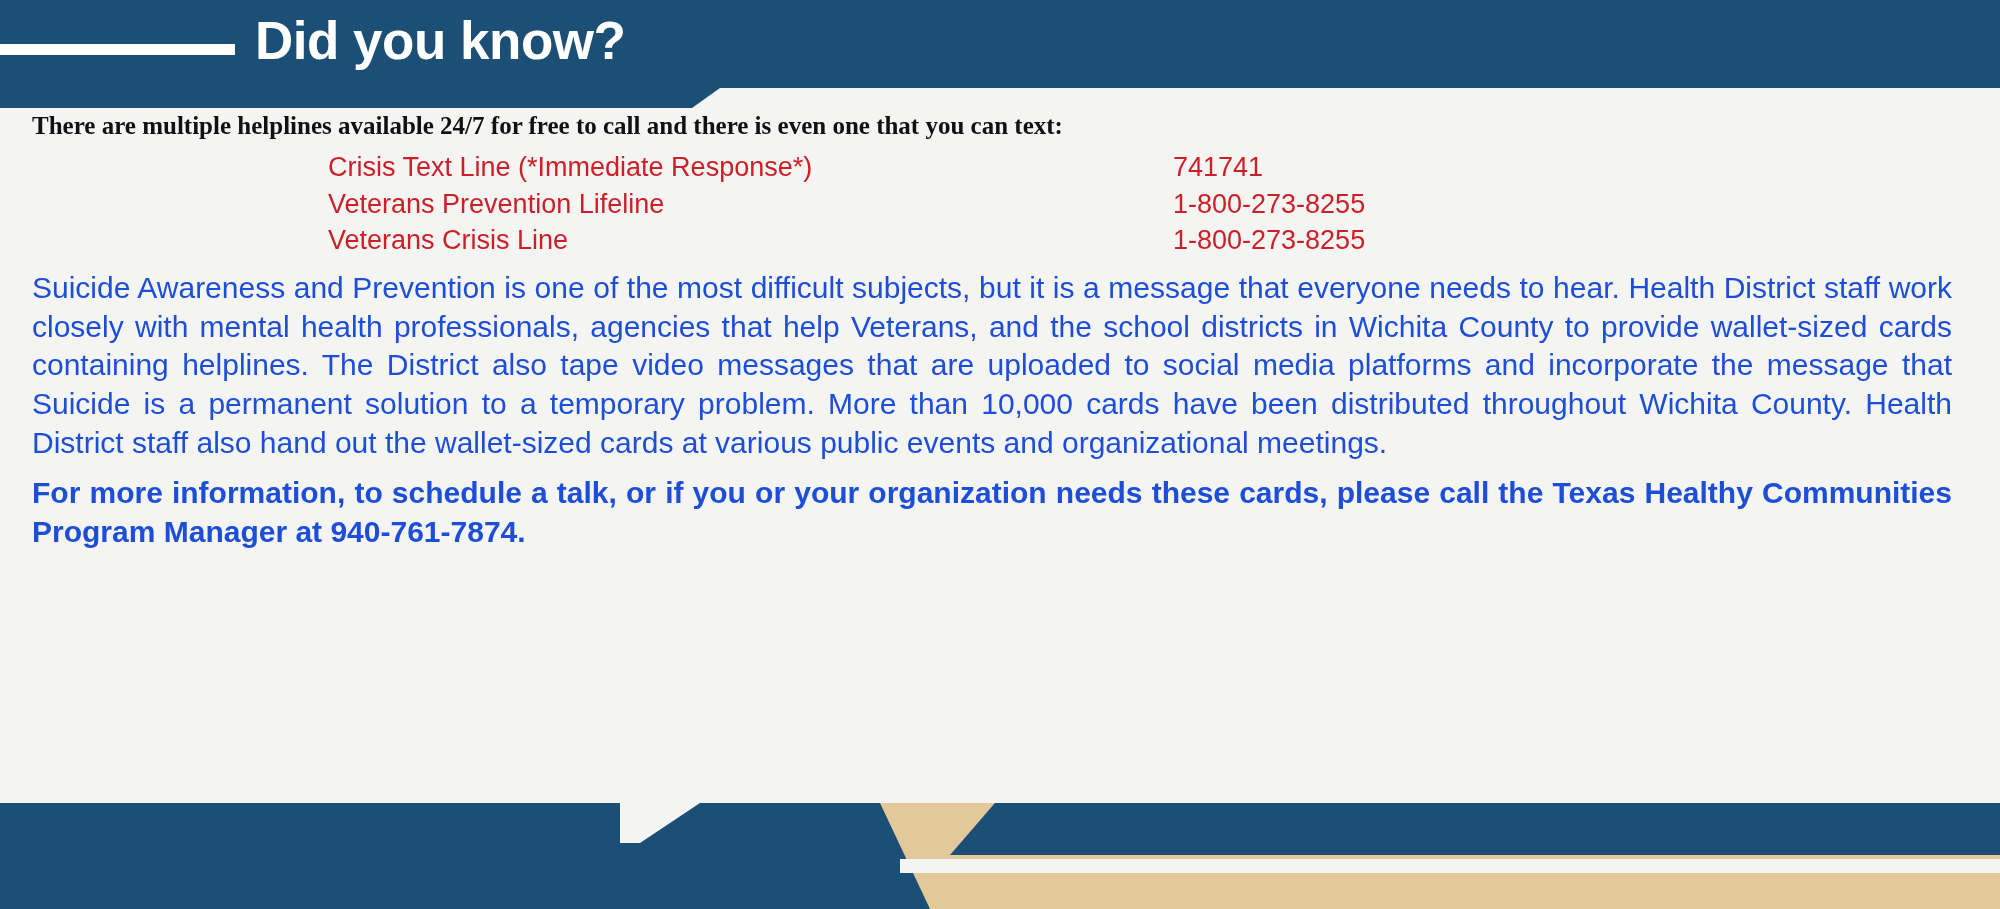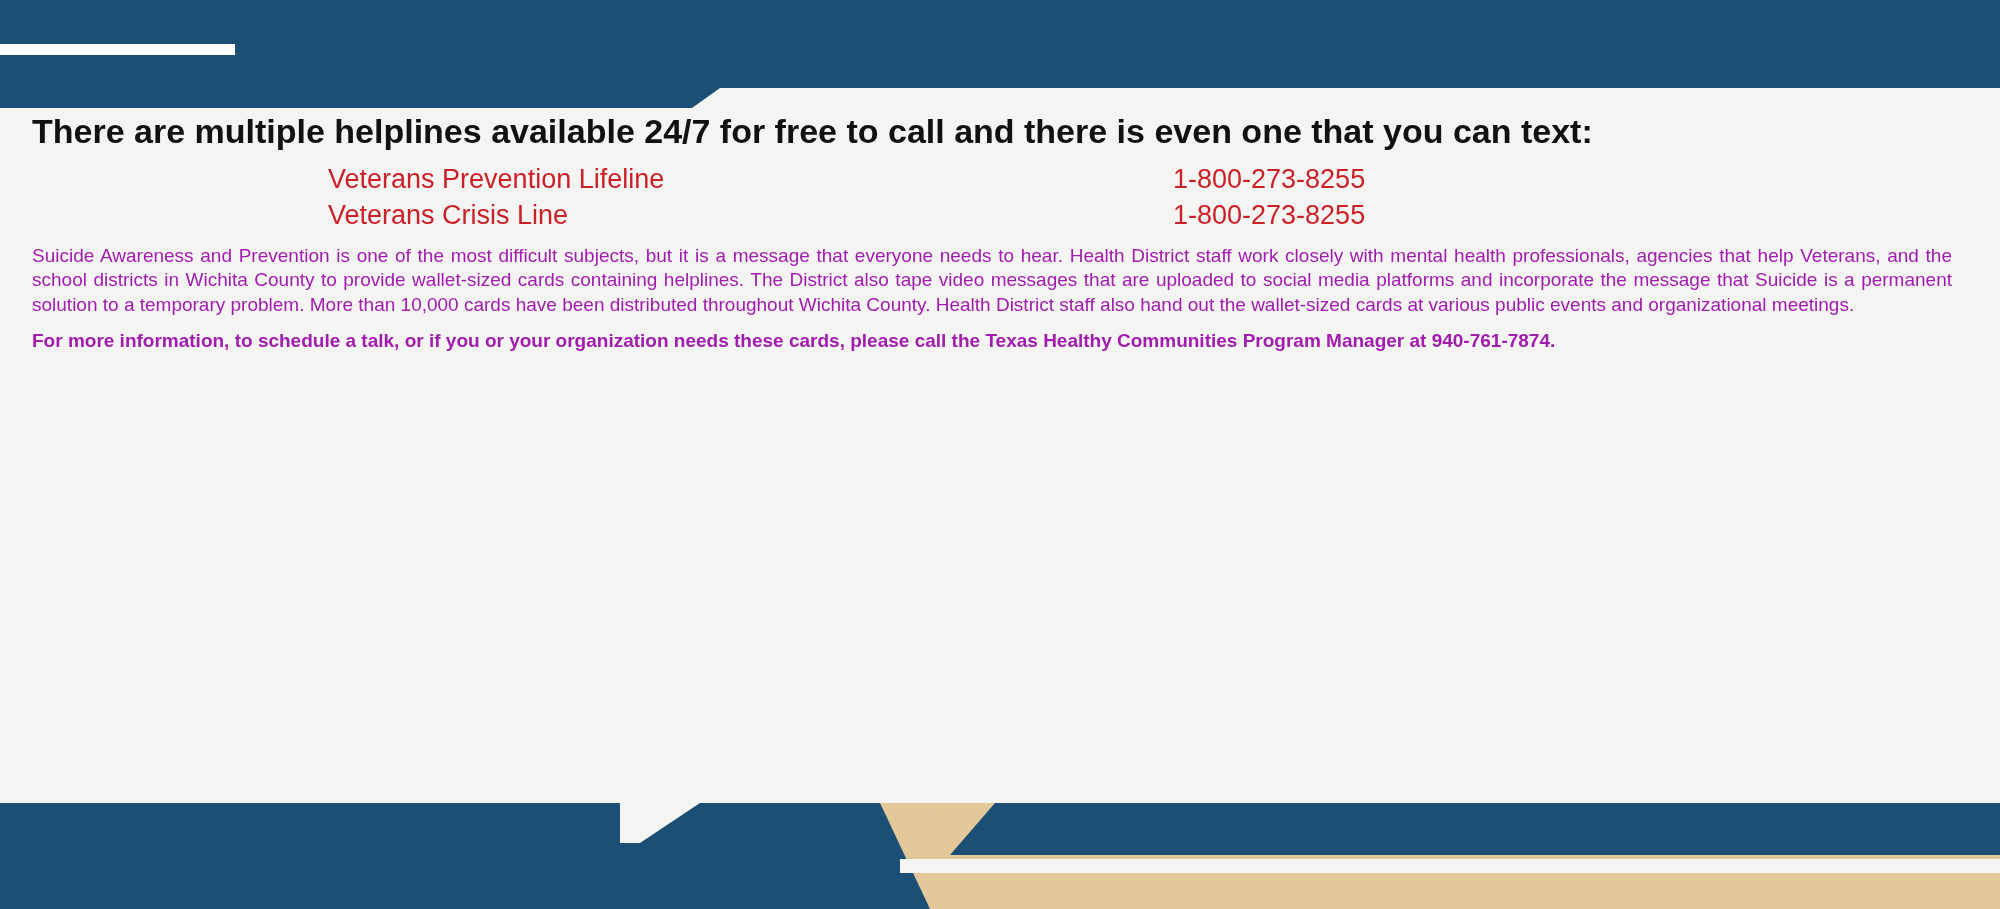--- a/index.html
+++ b/index.html
@@ -63,25 +63,26 @@
 
   
   .content {
     position: absolute;
     top: 110px;
     left: 32px;
     width: 1936px;
   }
 
   .lead {
-    font-size: 34px;
+    font-size: 25px;
     font-weight: bold;
     color: #111111;
     margin: 0 0 8px 0;
     line-height: 1.25;
+    font-family: Liberation Serif, serif;
   }
 
   .helplines {
     margin: 4px 0 10px 0;
     border-collapse: collapse;
   }
   .helplines td {
     color: #cc2028;
     font-size: 27px;
     line-height: 1.28;
@@ -91,22 +92,22 @@
   }
   .helplines td.name {
     width: 845px;
     padding-left: 296px;
   }
   .helplines td.num {
     width: 400px;
   }
 
   .para {
-    font-size: 19px;
-    color: #a21caf;
+    font-size: 30px;
+    color: #1d4ed8;
     line-height: 1.29;
     text-align: justify;
     text-justify: inter-word;
     margin: 8px 0 0 0;
     width: 1920px;
   }
   .para.bold {
     font-weight: bold;
     margin-top: 12px;
   }
@@ -125,27 +126,32 @@
   }
 </style>
 </head>
 <body>
 
 <div class="page">
 
   <div class="header-band"></div>
   <div class="header-tab"></div>
   <div class="header-rule"></div>
+  <div class="header-title">Did you know?</div>
 
   <div class="content">
 
     <p class="lead">There are multiple helplines available 24/7 for free to call and there is even one that you can text:</p>
 
     <table class="helplines">
       <tbody>
+        <tr>
+          <td class="name">Crisis Text Line (*Immediate Response*)</td>
+          <td class="num">741741</td>
+        </tr>
         <tr>
           <td class="name">Veterans Prevention Lifeline</td>
           <td class="num">1-800-273-8255</td>
         </tr>
         <tr>
           <td class="name">Veterans Crisis Line</td>
           <td class="num">1-800-273-8255</td>
         </tr>
       </tbody>
     </table>

